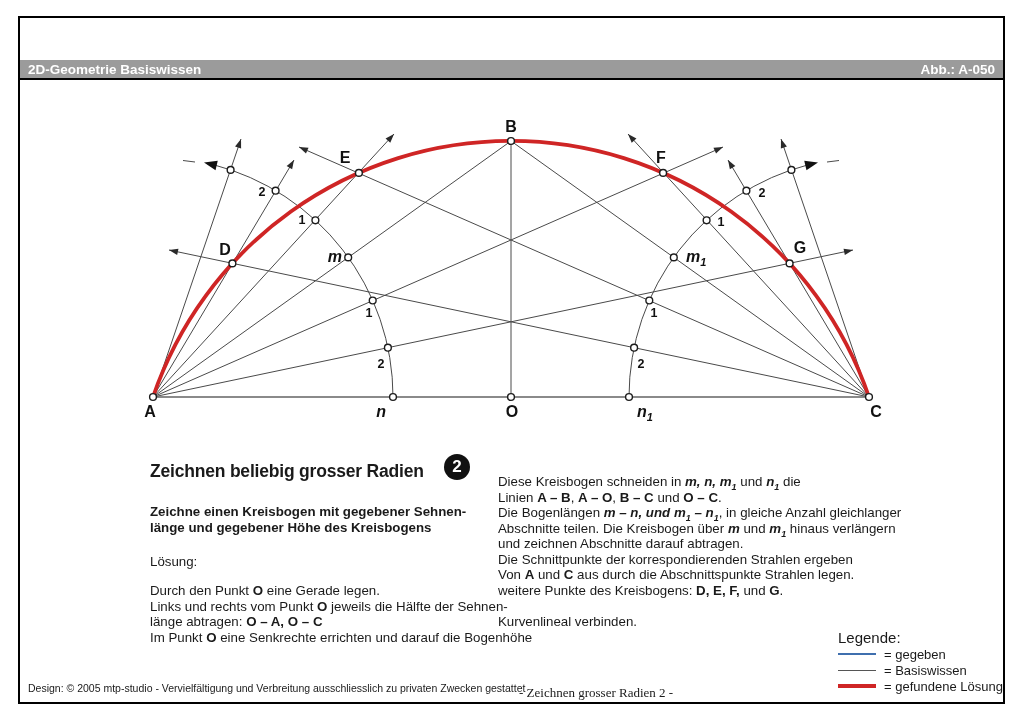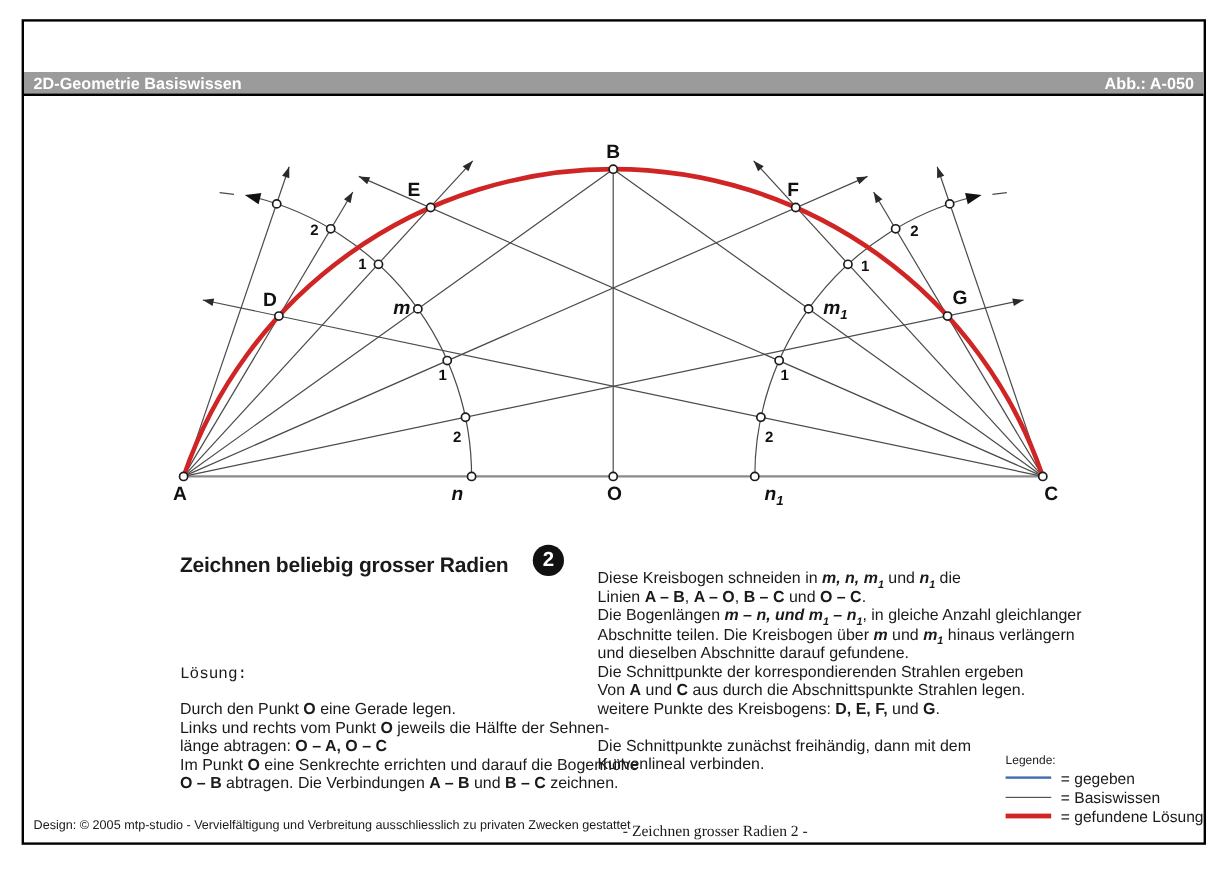--- a/index.html
+++ b/index.html
@@ -19,21 +19,21 @@
   svg .var{font-size:16px;font-weight:bold;font-style:italic;}
   svg .num{font-size:12.5px;font-weight:bold;}
   .abs{position:absolute;white-space:nowrap;}
   .title{font-size:17.5px;font-weight:bold;letter-spacing:-0.2px;}
   .badge{position:absolute;width:26px;height:26px;border-radius:50%;background:#111;color:#fff;
          font-size:17px;font-weight:bold;display:flex;align-items:center;justify-content:center;}
   .lead{font-size:13.3px;font-weight:bold;line-height:15.8px;}
   .tl{font-size:13.3px;height:15.5px;line-height:15.5px;}
   .tl i{font-style:italic;font-weight:bold;}
   .tl sub{font-size:9px;font-weight:bold;font-style:italic;}
-  .legend-head{font-size:10px;}
+  .legend-head{font-size:15px;}
   .lg-row{display:flex;align-items:center;height:16.2px;}
   .lg-line{width:38px;margin-right:8px;}
   .lg-blue{height:2.5px;background:#3f6fae;}
   .lg-gray{height:1.5px;background:#555;}
   .lg-red{height:4px;background:#cf2525;}
   .lg-label{font-size:13px;}
   .copyright{font-size:10.5px;}
   .doc-title{font-size:13px;}
 </style>
 </head>
@@ -119,42 +119,44 @@
       <text x="262" y="196" class="num" text-anchor="middle">2</text>
       <text x="641" y="368" class="num" text-anchor="middle">2</text>
       <text x="654" y="317" class="num" text-anchor="middle">1</text>
       <text x="721" y="226" class="num" text-anchor="middle">1</text>
       <text x="762" y="197" class="num" text-anchor="middle">2</text>
     </svg>
 
   <div class="abs title" style="left:150px;top:461px;">Zeichnen beliebig grosser Radien</div>
   <div class="badge" style="left:444px;top:454px;">2</div>
 
+  <div class="abs lead" style="left:150px;top:504px;">
+    <div>Zeichne einen Kreisbogen mit gegebener Sehnen-</div>
+    <div>länge und gegebener Höhe des Kreisbogens</div>
+  </div>
 
-  <div class="abs tl" style="left:150px;top:554px;font-family:Liberation Mono, monospace;">Lösung:</div>
+  <div class="abs tl" style="left:150px;top:554px;">Lösung:</div>
 
   <div class="abs" style="left:150px;top:583px;">
     <div class="tl">Durch den Punkt <b>O</b> eine Gerade legen.</div>
     <div class="tl">Links und rechts vom Punkt <b>O</b> jeweils die Hälfte der Sehnen-</div>
     <div class="tl">länge abtragen: <b>O – A, O – C</b></div>
     <div class="tl">Im Punkt <b>O</b> eine Senkrechte errichten und darauf die Bogenhöhe</div>
-    <div class="tl"><b>O – B</b> abtragen. Die Verbindungen <b>A – B</b> und <b>B – C</b> zeichnen.</div>
   </div>
 
   <div class="abs" style="left:498px;top:474px;">
     <div class="tl">Diese Kreisbogen schneiden in <i>m, n, m</i><sub>1</sub> und <i>n</i><sub>1</sub> die</div>
     <div class="tl">Linien <b>A – B</b>, <b>A – O</b>, <b>B – C</b> und <b>O – C</b>.</div>
     <div class="tl">Die Bogenlängen <i>m – n, und m</i><sub>1</sub> <i>– n</i><sub>1</sub>, in gleiche Anzahl gleichlanger</div>
     <div class="tl">Abschnitte teilen. Die Kreisbogen über <i>m</i> und <i>m</i><sub>1</sub> hinaus verlängern</div>
-    <div class="tl">und dieselben Abschnitte darauf gefundene.</div>
+    <div class="tl">und zeichnen Abschnitte darauf abtragen.</div>
     <div class="tl">Die Schnittpunkte der korrespondierenden Strahlen ergeben</div>
     <div class="tl">Von <b>A</b> und <b>C</b> aus durch die Abschnittspunkte Strahlen legen.</div>
     <div class="tl">weitere Punkte des Kreisbogens: <b>D, E, F,</b> und <b>G</b>.</div>
     <div class="tl"></div>
-    <div class="tl">Die Schnittpunkte zunächst freihändig, dann mit dem</div>
     <div class="tl">Kurvenlineal verbinden.</div>
   </div>
 
   <div class="abs" style="left:838px;top:629px;">
     <div class="legend-head">Legende:</div>
     <div class="lg-row">
       <div class="lg-line lg-blue"></div>
       <span class="lg-label">= gegeben</span>
     </div>
     <div class="lg-row">

